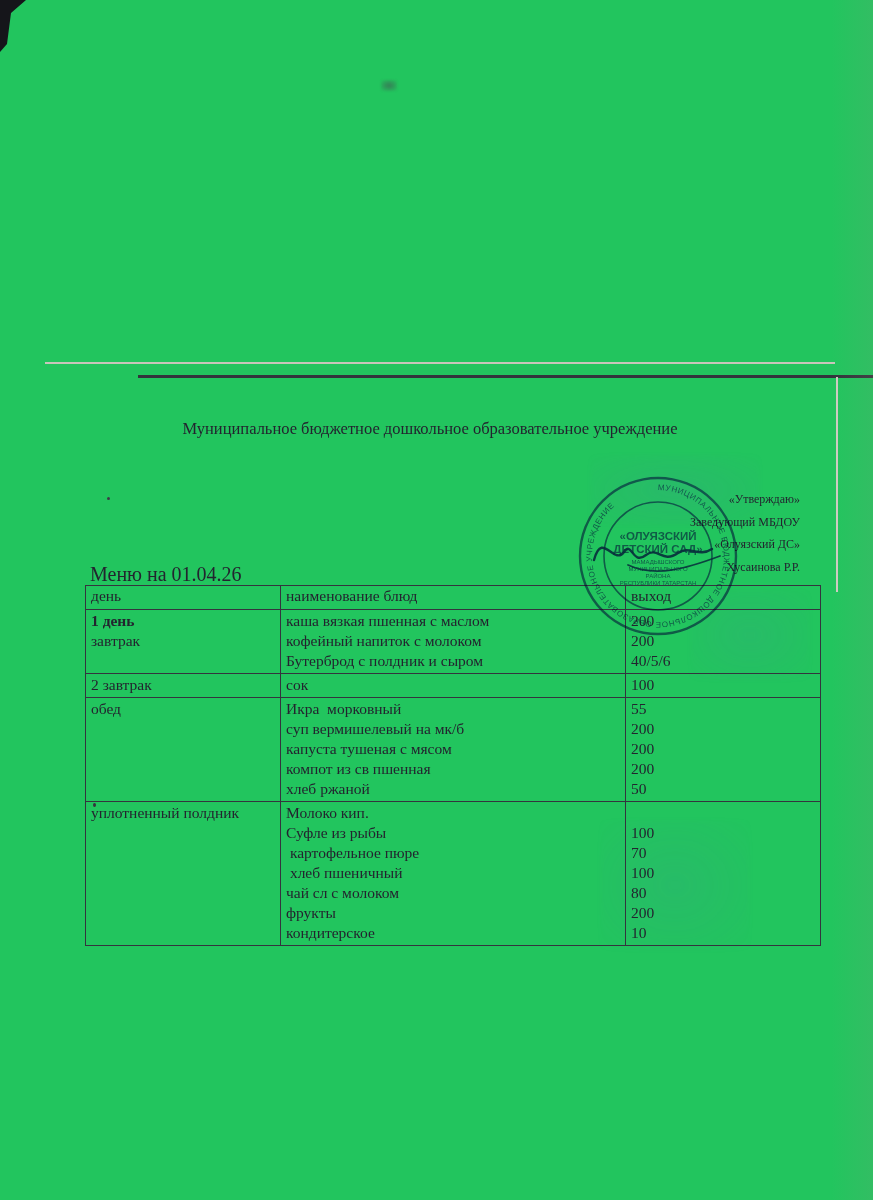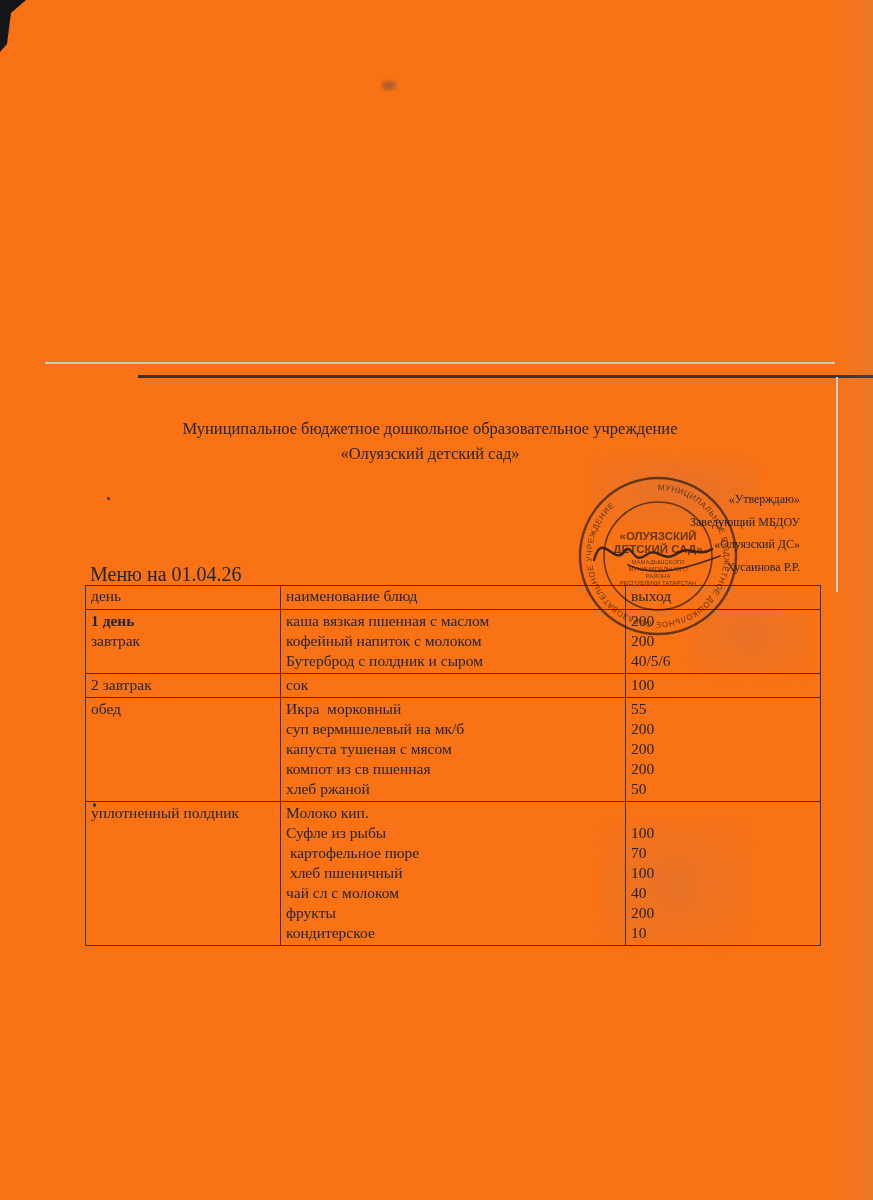--- a/index.html
+++ b/index.html
@@ -1,20 +1,20 @@
 <!DOCTYPE html>
 <html><head>
 <meta charset="utf-8">
 <style>
   html,body{margin:0;padding:0;background:#e8e6e1;}
   .page{
     position:relative;
     width:873px;height:1200px;
     margin:0 auto;
-    background:#f97316;
+    background:#22c55e;
     overflow:hidden;
     font-family:"Liberation Serif","DejaVu Serif",serif;
     color:#23242f;
   }
   .page::after{
     content:"";position:absolute;top:0;right:0;width:42px;height:100%;
     background:linear-gradient(to right, rgba(0,0,0,0), rgba(150,145,130,0.14));
     pointer-events:none;
   }
   
@@ -83,21 +83,20 @@
   <div class="scanline-dark"></div>
   <div class="vline-right"></div>
   <div class="dot1"></div>
   <div class="dot2"></div>
   <div class="ghost g1"></div>
   <div class="ghost g2"></div>
   <div class="ghost g3"></div>
 
   <div class="org">
     <div>Муниципальное бюджетное дошкольное образовательное  учреждение</div>
-    <div>«Олуязский детский сад»</div>
   </div>
 
   <div class="approve">
     <div>«Утверждаю»</div>
     <div>Заведующий МБДОУ</div>
     <div>«Олуязский ДС»</div>
     <div>Хусаинова Р.Р.</div>
   </div>
 
   <div class="menu-title">Меню на 01.04.26</div>
@@ -175,21 +174,21 @@
         <div class="cell-line"> хлеб пшеничный</div>
         <div class="cell-line">чай сл с молоком</div>
         <div class="cell-line">фрукты</div>
         <div class="cell-line">кондитерское</div>
       </td>
       <td>
         <div class="cell-line"></div>
         <div class="cell-line">100</div>
         <div class="cell-line">70</div>
         <div class="cell-line">100</div>
-        <div class="cell-line">40</div>
+        <div class="cell-line">80</div>
         <div class="cell-line">200</div>
         <div class="cell-line">10</div>
       </td>
     </tr>
   </tbody>
     </table>
 
   <svg class="stamp" width="176" height="176" viewBox="0 0 176 176">
     <g opacity="0.82">
       <circle cx="88" cy="88" r="78" fill="none" stroke="#4a59b0" stroke-width="2.4"></circle>

